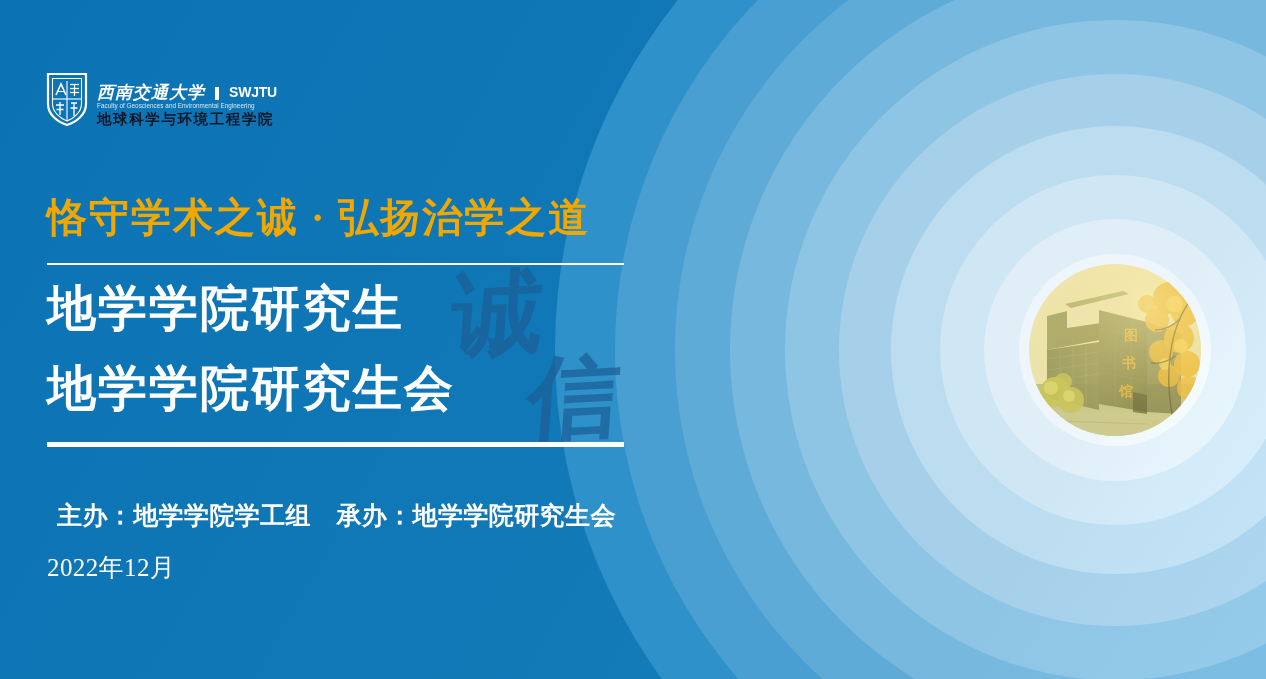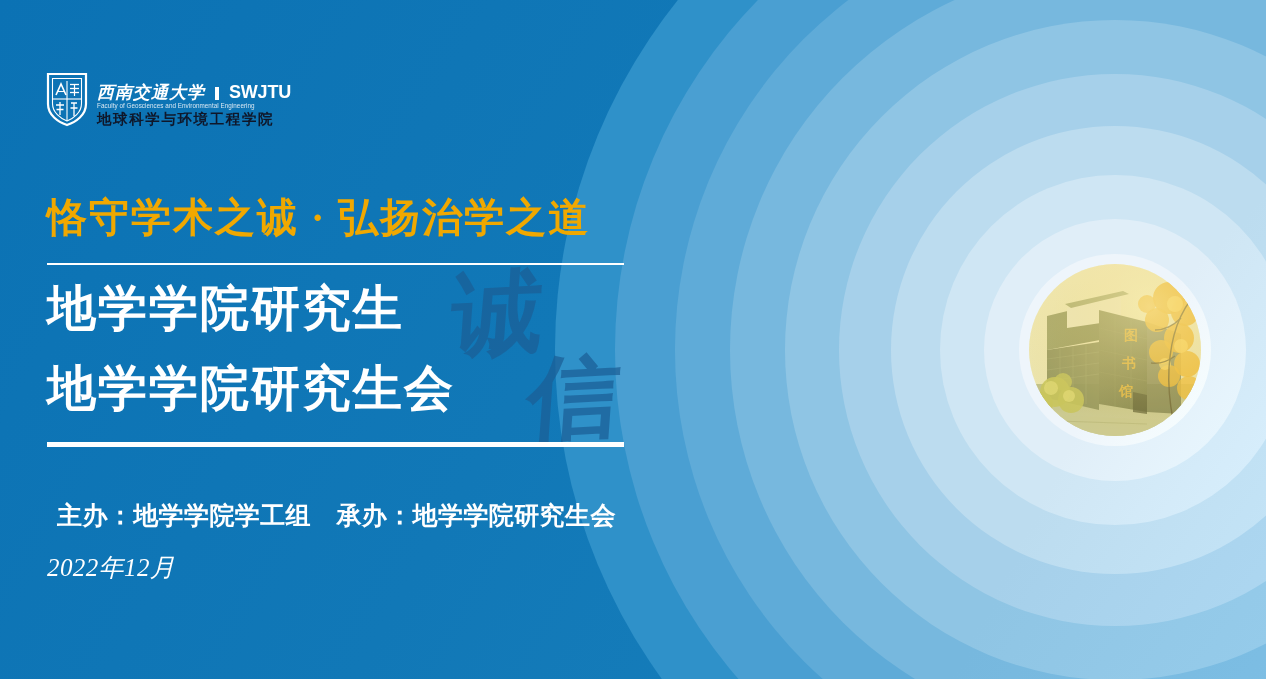--- a/index.html
+++ b/index.html
@@ -114,21 +114,21 @@
   .logo-sep {
     width: 4px;
     height: 13px;
     background: #ffffff;
     margin: 0 1px 1px 1px;
   }
   .logo-abbr {
     color: #ffffff;
     font-family: "Liberation Sans", sans-serif;
     font-weight: 700;
-    font-size: 18px;
+    font-size: 14px;
     line-height: 18px;
     letter-spacing: -0.2px;
     white-space: nowrap;
   }
   .logo-en {
     color: #e4eef6;
     font-family: "Liberation Sans", sans-serif;
     font-size: 6.3px;
     line-height: 8px;
     letter-spacing: .05px;
@@ -202,21 +202,20 @@
   .date {
     margin: 0;
     padding-top: 8px;
     color: #ffffff;
     font-family: "Liberation Serif", "DejaVu Serif", serif;
     font-weight: 400;
     font-size: 25px;
     line-height: 34px;
     letter-spacing: .4px;
     white-space: nowrap;
-    font-style: italic;
   }
 
   
   .photo {
     position: absolute;
     left: 1115px;
     top: 350px;
     width: 172px;
     height: 172px;
     transform: translate(-50%, -50%);

